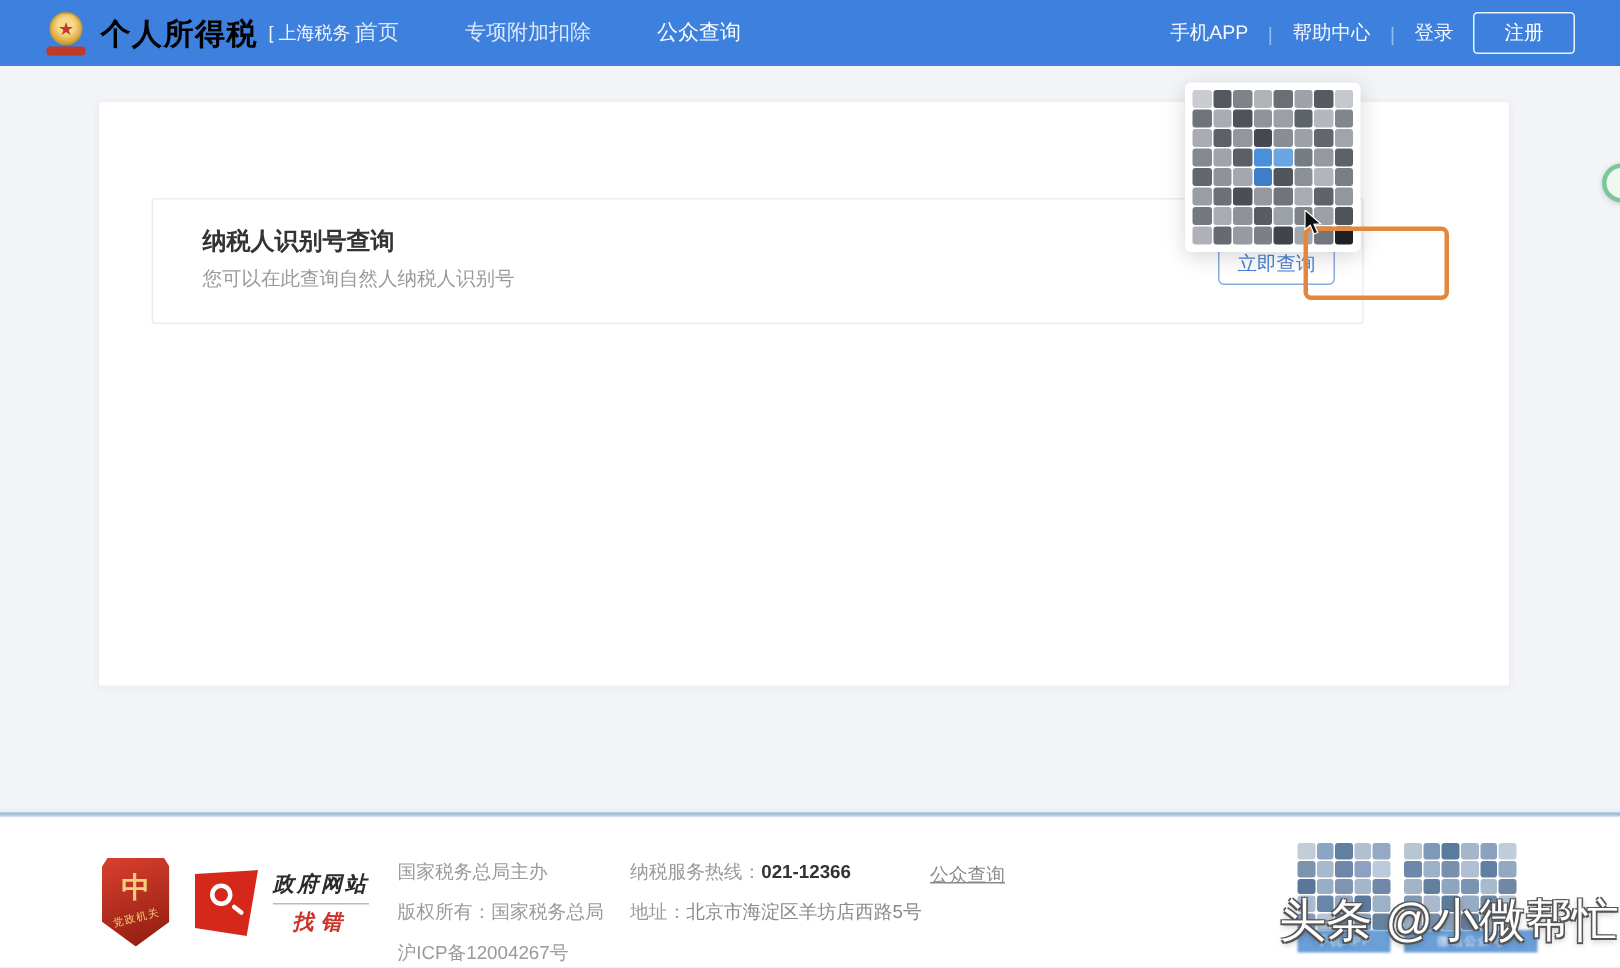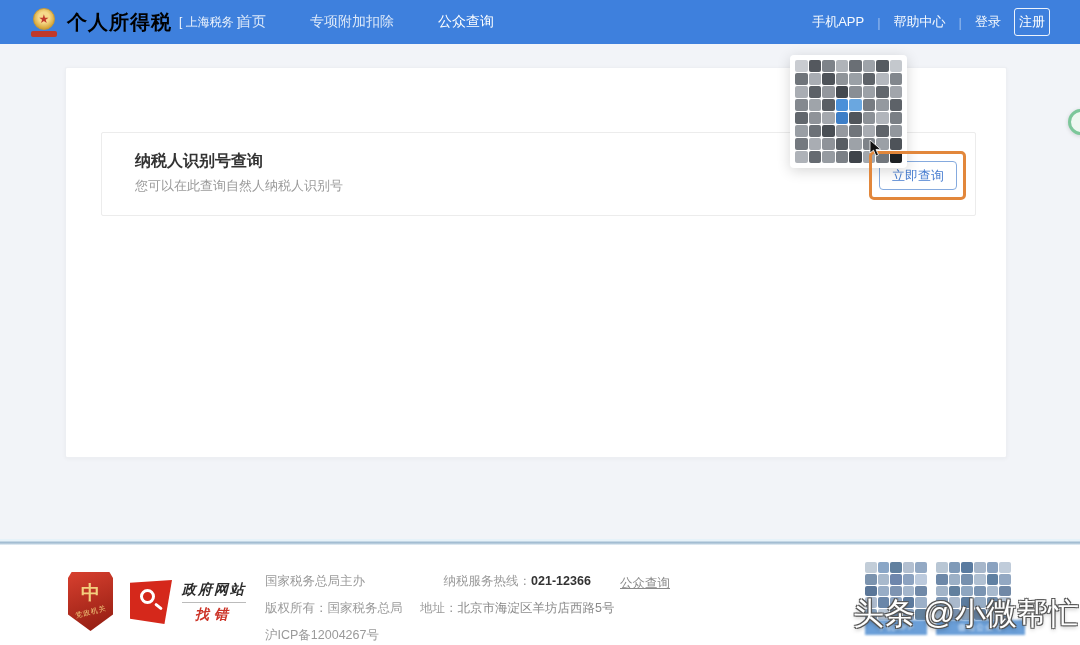--- a/index.html
+++ b/index.html
@@ -16,28 +16,28 @@
   .emblem .star{color:#c0392b;font-size:12px;line-height:1;}
   .emblem .ribbon{position:absolute;left:1px;bottom:0;width:26px;height:6px;background:#c0392b;border-radius:2px;}
   .brand-title{margin-left:9px;color:#000000;font-size:20px;font-weight:bold;letter-spacing:1px;}
   .brand-region{margin-left:7px;color:rgba(255,255,255,.92);font-size:12px;}
   .nav{position:absolute;left:238px;top:0;height:44px;display:flex;align-items:center;gap:44px;}
   .nav-item{color:rgba(255,255,255,.82);font-size:14px;cursor:pointer;white-space:nowrap;}
   .nav-item.active{color:#fff;font-weight:normal;}
   .header-right{position:absolute;right:30px;top:0;height:44px;display:flex;align-items:center;gap:13px;color:#fff;font-size:13px;}
   .hr-link{color:rgba(255,255,255,.95);cursor:pointer;white-space:nowrap;}
   .hr-sep{color:rgba(255,255,255,.45);}
-  .register-btn{border:1px solid rgba(255,255,255,.9);border-radius:3px;padding:4px 4px;font-size:13px;color:#fff;cursor:pointer;background:transparent;}
+  .register-btn{border:1px solid rgba(255,255,255,.9);border-radius:3px;padding:4px 20px;font-size:13px;color:#fff;cursor:pointer;background:transparent;}
 
   
   .panel{position:absolute;left:65px;top:67px;width:942px;height:391px;background:#fff;border:1px solid #edeff3;border-radius:2px;box-shadow:0 1px 4px rgba(0,0,0,.04);}
   .tabbar{position:absolute;left:0;top:0;width:100%;height:46px;border-bottom:1px solid #eef0f4;}
   .tab{position:absolute;left:20px;top:0;height:46px;padding:0 18px;display:flex;align-items:center;color:#4a7fc8;font-size:14px;cursor:pointer;}
   .tab-underline{position:absolute;left:20px;bottom:-1px;width:117px;height:3px;background:#4f86cf;}
-  .query-card{position:absolute;left:35px;top:64px;width:875px;height:84px;border:1px solid #ececec;border-radius:2px;background:#fff;}
+  .query-card{position:absolute;left:35px;top:64px;width:808px;height:84px;border:1px solid #ececec;border-radius:2px;background:#fff;}
   .qc-title{position:absolute;left:33px;top:18px;font-size:16px;font-weight:600;color:#333;}
   .qc-desc{position:absolute;left:33px;top:44px;font-size:13px;color:#9a9a9a;}
   .qc-btn{position:absolute;right:18px;top:28px;width:78px;height:29px;background:#fff;border:1px solid #85aade;border-radius:4px;color:#4a7fd1;font-size:13px;display:flex;align-items:center;justify-content:center;cursor:pointer;}
   .annotation{position:absolute;left:803px;top:83px;width:97px;height:49px;border:3px solid #e2873b;border-radius:5px;pointer-events:none;z-index:30;}
 
   
   .qr-popup{position:absolute;left:790px;top:55px;width:117px;height:113px;background:#fff;border-radius:4px;box-shadow:0 3px 14px rgba(0,0,0,.16);z-index:20;padding:5px;}
   .qr-popup .mosaic{width:100%;height:100%;gap:1px;}
   .mosaic div{border-radius:2px;}
   .cursor{position:absolute;left:869px;top:140px;z-index:40;}
@@ -57,21 +57,21 @@
   .shield .label{color:#f3cf7e;font-size:7px;margin-top:5px;letter-spacing:1px;transform:rotate(-14deg);}
   .finderr{position:absolute;left:130px;top:35px;display:flex;align-items:center;cursor:pointer;}
   .fe-icon{width:42px;height:44px;background:#d5281b;clip-path:polygon(0 6%,100% 0,82% 100%,0 88%);position:relative;}
   .fe-icon .ring{position:absolute;left:10px;top:9px;width:15px;height:15px;border:3px solid #fff;border-radius:50%;}
   .fe-icon .handle{position:absolute;left:24px;top:25px;width:9px;height:3px;background:#fff;transform:rotate(38deg);border-radius:2px;}
   .fe-text{margin-left:10px;display:flex;flex-direction:column;align-items:center;font-style:italic;}
   .fe-line1{font-size:14px;font-weight:bold;color:#2b2b2b;letter-spacing:2px;}
   .fe-rule{width:100%;height:1px;background:#bbb;margin:3px 0;}
   .fe-line2{font-size:14px;font-weight:bold;color:#cc3327;letter-spacing:5px;}
   .f-col1{position:absolute;left:265px;top:28px;display:flex;flex-direction:column;gap:10px;font-size:12.5px;color:#9a9a9a;}
-  .f-col2{position:absolute;left:420px;top:28px;display:flex;flex-direction:column;gap:10px;font-size:12.5px;color:#9a9a9a;text-align:center;}
+  .f-col2{position:absolute;left:420px;top:28px;display:flex;flex-direction:column;gap:10px;font-size:12.5px;color:#9a9a9a;}
   .f-col2 .val{color:#8a8a8a;}
   .f-col2 .strong{color:#333;font-weight:bold;}
   .statement{position:absolute;left:620px;top:30px;font-size:12.5px;color:#8a8a8a;text-decoration:underline;cursor:pointer;}
   .f-qr{position:absolute;display:flex;flex-direction:column;}
   .f-qr .mosaic{gap:1px;}
   .f-qr .qr-label{height:15px;background:#6b9fd8;color:#eaf2fb;font-size:8px;display:flex;align-items:center;justify-content:center;filter:blur(.8px);letter-spacing:1px;}
   .f-qr1{left:865px;top:17px;width:62px;height:73px;}
   .f-qr1 .mosaic{width:62px;height:58px;}
   .f-qr2{left:936px;top:17px;width:89px;height:73px;}
   .f-qr2 .mosaic{width:75px;height:58px;}

